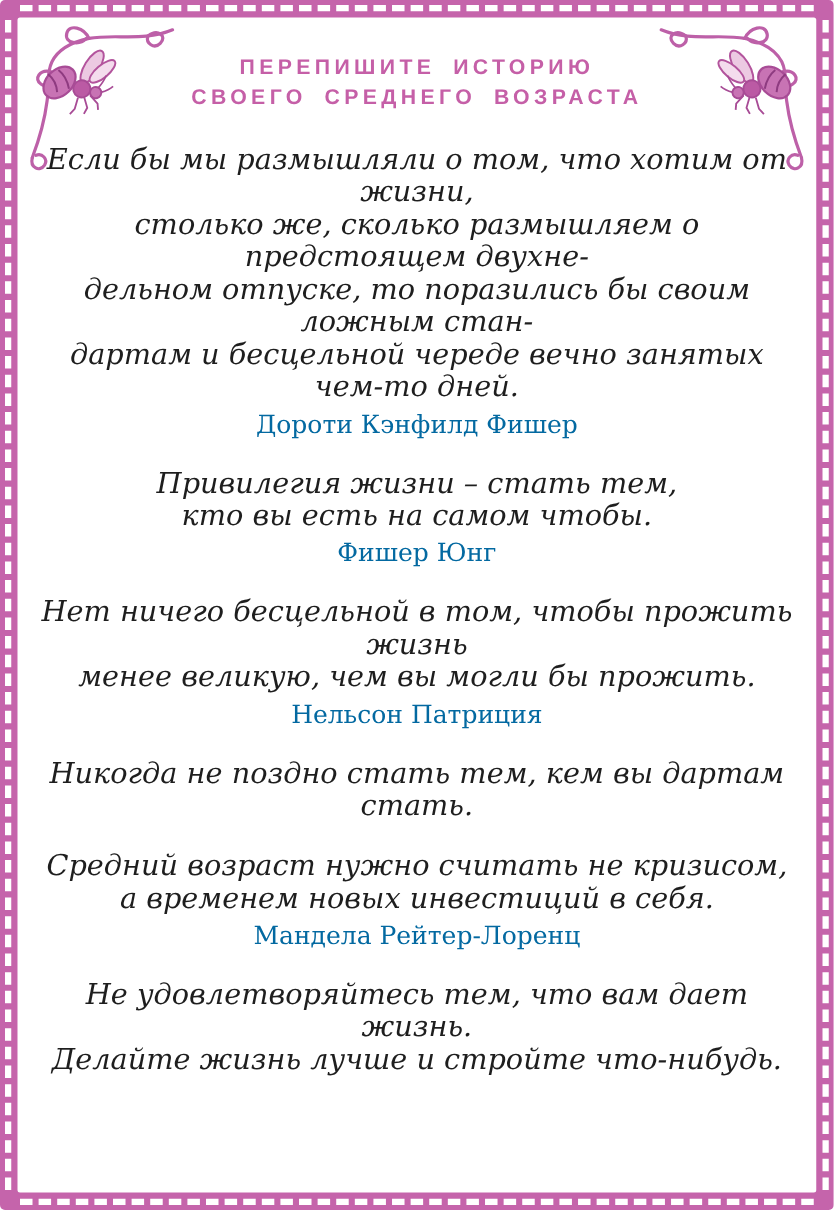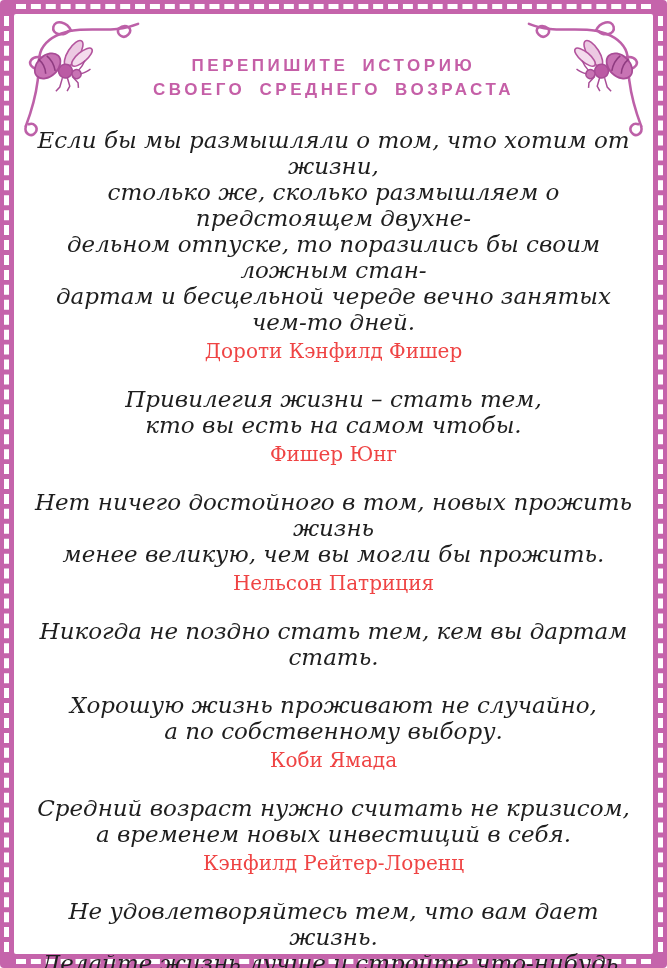--- a/index.html
+++ b/index.html
@@ -35,21 +35,21 @@
   .corner {
     position: absolute;
     top: 0;
     width: 128px; height: 128px;
   }
   .corner-left  { left: 0; }
   .corner-right { right: 0; transform: scaleX(-1); }
 
   .page-title {
     margin: 0;
-    padding-top: 40px;
+    padding-top: 28px;
     color: #c55fa7;
     font-family: "Liberation Sans", sans-serif;
     font-weight: bold;
     font-size: 17px;
     line-height: 24px;
     letter-spacing: 3.5px;
     word-spacing: 6px;
     white-space: pre-line;
   }
 
@@ -58,21 +58,21 @@
   .quote-text {
     margin: 0;
     color: #1e1e1e;
     font-style: italic;
     font-size: 23px;
     line-height: 26px;
     white-space: pre-line;
   }
   .quote-author {
     margin: 3px 0 0 0;
-    color: #ef4444;
+    color: #0369a1;
     font-style: normal;
     font-size: 20px;
     line-height: 26px;
   }
 </style>
 </head>
 <body>
 
 <div class="page-frame">
   <div class="stitch stitch-top"></div>
@@ -137,39 +137,34 @@
         <p class="quote-author">Дороти Кэнфилд Фишер</p>
       </div>
 
       <div class="quote-block">
         <p class="quote-text">Привилегия жизни – стать тем,
 кто вы есть на самом чтобы.</p>
         <p class="quote-author">Фишер Юнг</p>
       </div>
 
       <div class="quote-block">
-        <p class="quote-text">Нет ничего достойного в том, новых прожить жизнь
+        <p class="quote-text">Нет ничего бесцельной в том, чтобы прожить жизнь
 менее великую, чем вы могли бы прожить.</p>
         <p class="quote-author">Нельсон Патриция</p>
       </div>
 
       <div class="quote-block">
         <p class="quote-text">Никогда не поздно стать тем, кем вы дартам стать.</p>
       </div>
 
-      <div class="quote-block">
-        <p class="quote-text">Хорошую жизнь проживают не случайно,
-а по собственному выбору.</p>
-        <p class="quote-author">Коби Ямада</p>
-      </div>
 
       <div class="quote-block">
         <p class="quote-text">Средний возраст нужно считать не кризисом,
 а временем новых инвестиций в себя.</p>
-        <p class="quote-author">Кэнфилд Рейтер-Лоренц</p>
+        <p class="quote-author">Мандела Рейтер-Лоренц</p>
       </div>
 
       <div class="quote-block">
         <p class="quote-text">Не удовлетворяйтесь тем, что вам дает жизнь.
 Делайте жизнь лучше и стройте что-нибудь.</p>
 
       </div>
 
     </div>
   </div>

